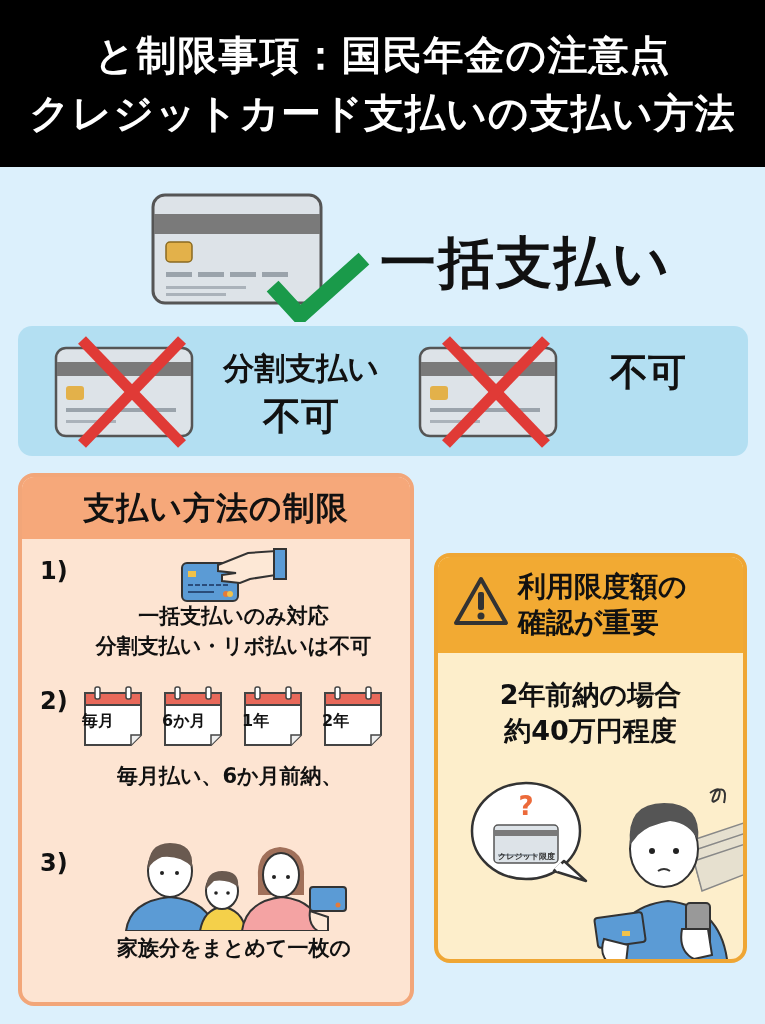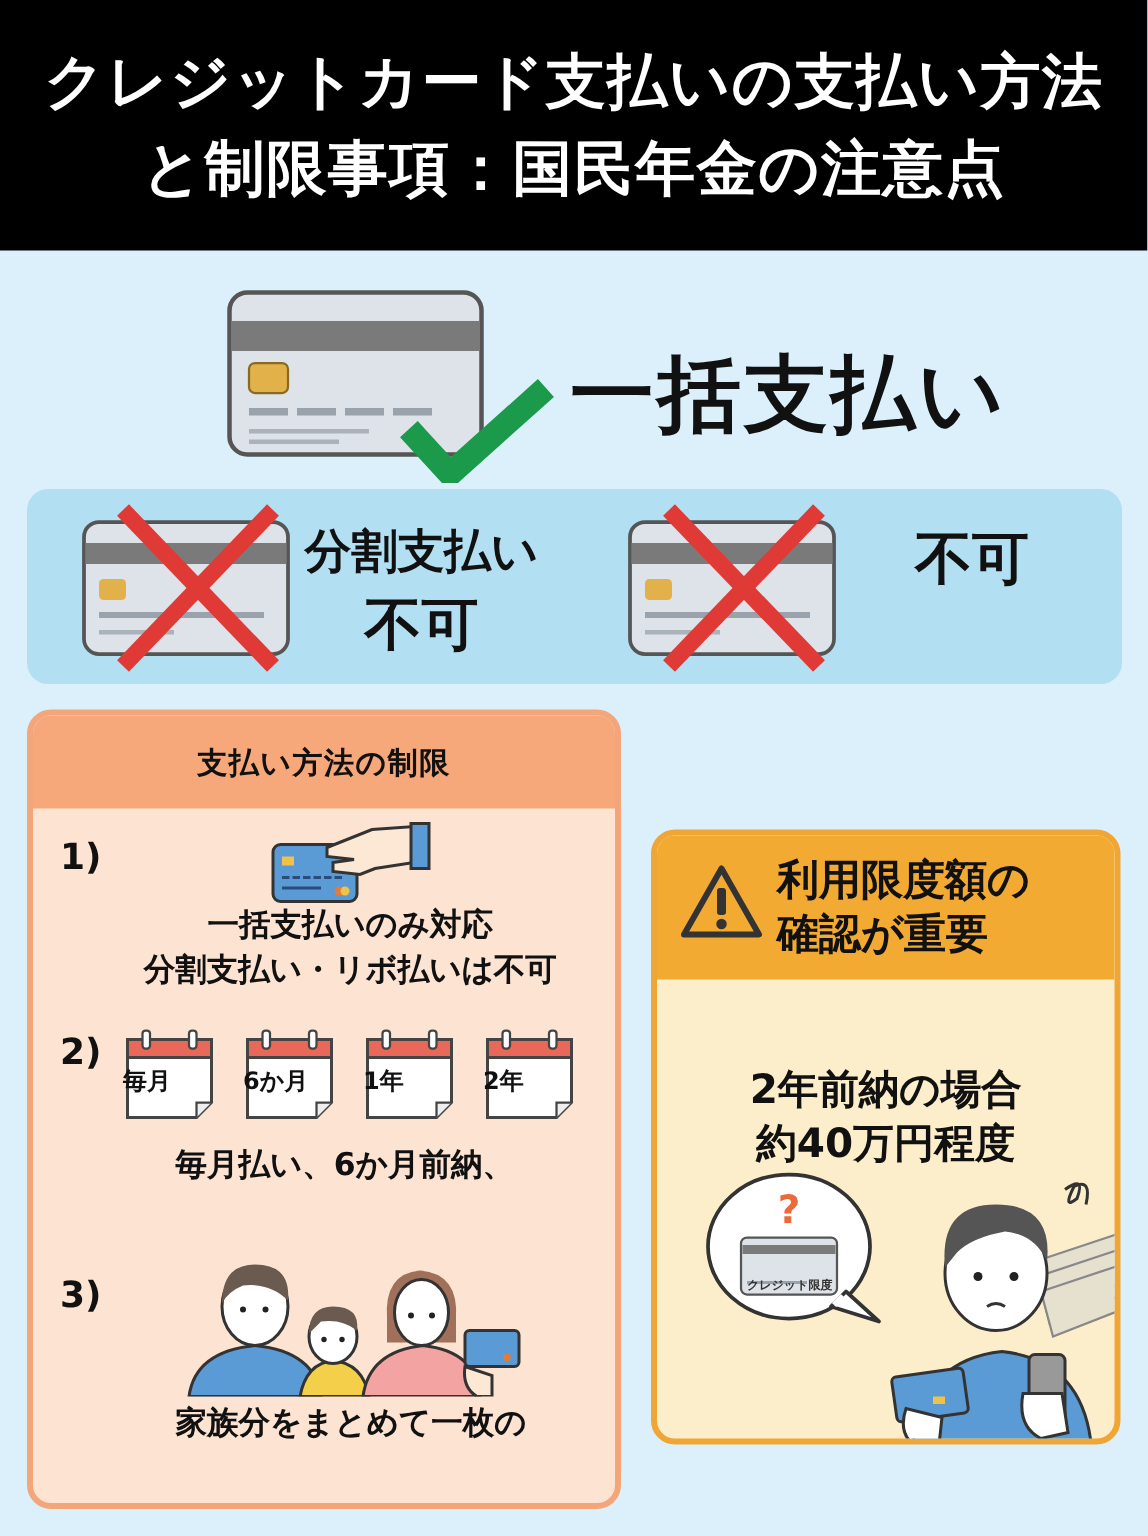--- a/index.html
+++ b/index.html
@@ -36,21 +36,21 @@
   .nopay-text .l1 { font-size: 31px; line-height: 44px; display: block; }
   .nopay-text .l2 { font-size: 38px; line-height: 52px; display: block; }
 
   
   .panel-left {
     position: absolute; left: 18px; top: 473px; width: 396px; height: 533px;
     background: #fde4d2; border: 4px solid #f2a679; border-radius: 16px; overflow: hidden;
   }
   .panel-left .ptitle {
     height: 62px; background: #f6a87a; text-align: center;
-    font-size: 20px; font-weight: bold; line-height: 62px; letter-spacing: 1px;
+    font-size: 32px; font-weight: bold; line-height: 62px; letter-spacing: 1px;
   }
   .num { position: absolute; font-size: 24px; font-weight: bold; }
   .pl-text { position: absolute; font-weight: bold; font-size: 21px; line-height: 30px; padding-left: 35px; }
   .pl-text span { display: block; }
 
   .cal {
     position: absolute; width: 62px; height: 62px;
   }
   .cal .cal-label {
     position: absolute; left: 0; top: 26px; width: 62px; text-align: left;
@@ -64,30 +64,30 @@
   }
   .panel-right .ptitle {
     height: 96px; background: #f2aa33; position: relative;
   }
   .panel-right .ptitle .t {
     position: absolute; left: 80px; top: 12px; font-size: 28px; font-weight: bold; line-height: 36px;
   }
   .panel-right .ptitle .t span { display: block; }
   .pr-body-text {
     position: absolute; left: 0; top: 120px; width: 305px; text-align: center;
-    font-size: 27px; font-weight: bold; line-height: 36px; margin-top: 32px;
+    font-size: 27px; font-weight: bold; line-height: 36px;
   }
   .pr-body-text span { display: block; }
 </style>
 </head>
 <body>
 
 <div class="header">
+  <div>と制限事項：国民年金の注意点</div>
   <div>クレジットカード支払いの支払い方法</div>
-  <div>と制限事項：国民年金の注意点</div>
 </div>
 
 <div class="abs svgbox" style="left:150px;top:192px;">
   <svg width="220" height="130" viewBox="0 0 220 130">
     <rect x="3" y="3" width="168" height="108" rx="12" fill="#dde3e8" stroke="#555" stroke-width="3"></rect>
     <rect x="4" y="22" width="166" height="20" fill="#7a7a7a"></rect>
     <rect x="16" y="50" width="26" height="20" rx="4" fill="#e3b14a" stroke="#8a6a20" stroke-width="1.5"></rect>
     <g fill="#9aa3ab">
       <rect x="16" y="80" width="26" height="5"></rect>
         <rect x="48" y="80" width="26" height="5"></rect>
@@ -107,21 +107,21 @@
   <svg width="150" height="112" viewBox="0 0 150 112">
     <rect x="4" y="12" width="136" height="88" rx="10" fill="#dde3e8" stroke="#555" stroke-width="2.5"></rect>
     <rect x="5" y="26" width="134" height="14" fill="#7a7a7a"></rect>
     <rect x="14" y="50" width="18" height="14" rx="3" fill="#e3b14a"></rect>
     <rect x="14" y="72" width="110" height="4" fill="#9aa3ab"></rect>
     <rect x="14" y="84" width="50" height="3" fill="#aab2ba"></rect>
     <line x1="30" y1="4" x2="130" y2="108" stroke="#e03a36" stroke-width="11"></line>
     <line x1="130" y1="4" x2="30" y2="108" stroke="#e03a36" stroke-width="11"></line>
   </svg>
 </div>
-<div class="nopay-text" style="left:196px;top:346px;width:170px;">
+<div class="nopay-text" style="left:216px;top:346px;width:170px;">
   <span class="l1">分割支払い</span>
   <span class="l2">不可</span>
 </div>
 
 <div class="abs svgbox" style="left:416px;top:336px;">
   <svg width="150" height="112" viewBox="0 0 150 112">
     <rect x="4" y="12" width="136" height="88" rx="10" fill="#dde3e8" stroke="#555" stroke-width="2.5"></rect>
     <rect x="5" y="26" width="134" height="14" fill="#7a7a7a"></rect>
     <rect x="14" y="50" width="18" height="14" rx="3" fill="#e3b14a"></rect>
     <rect x="14" y="72" width="110" height="4" fill="#9aa3ab"></rect>

